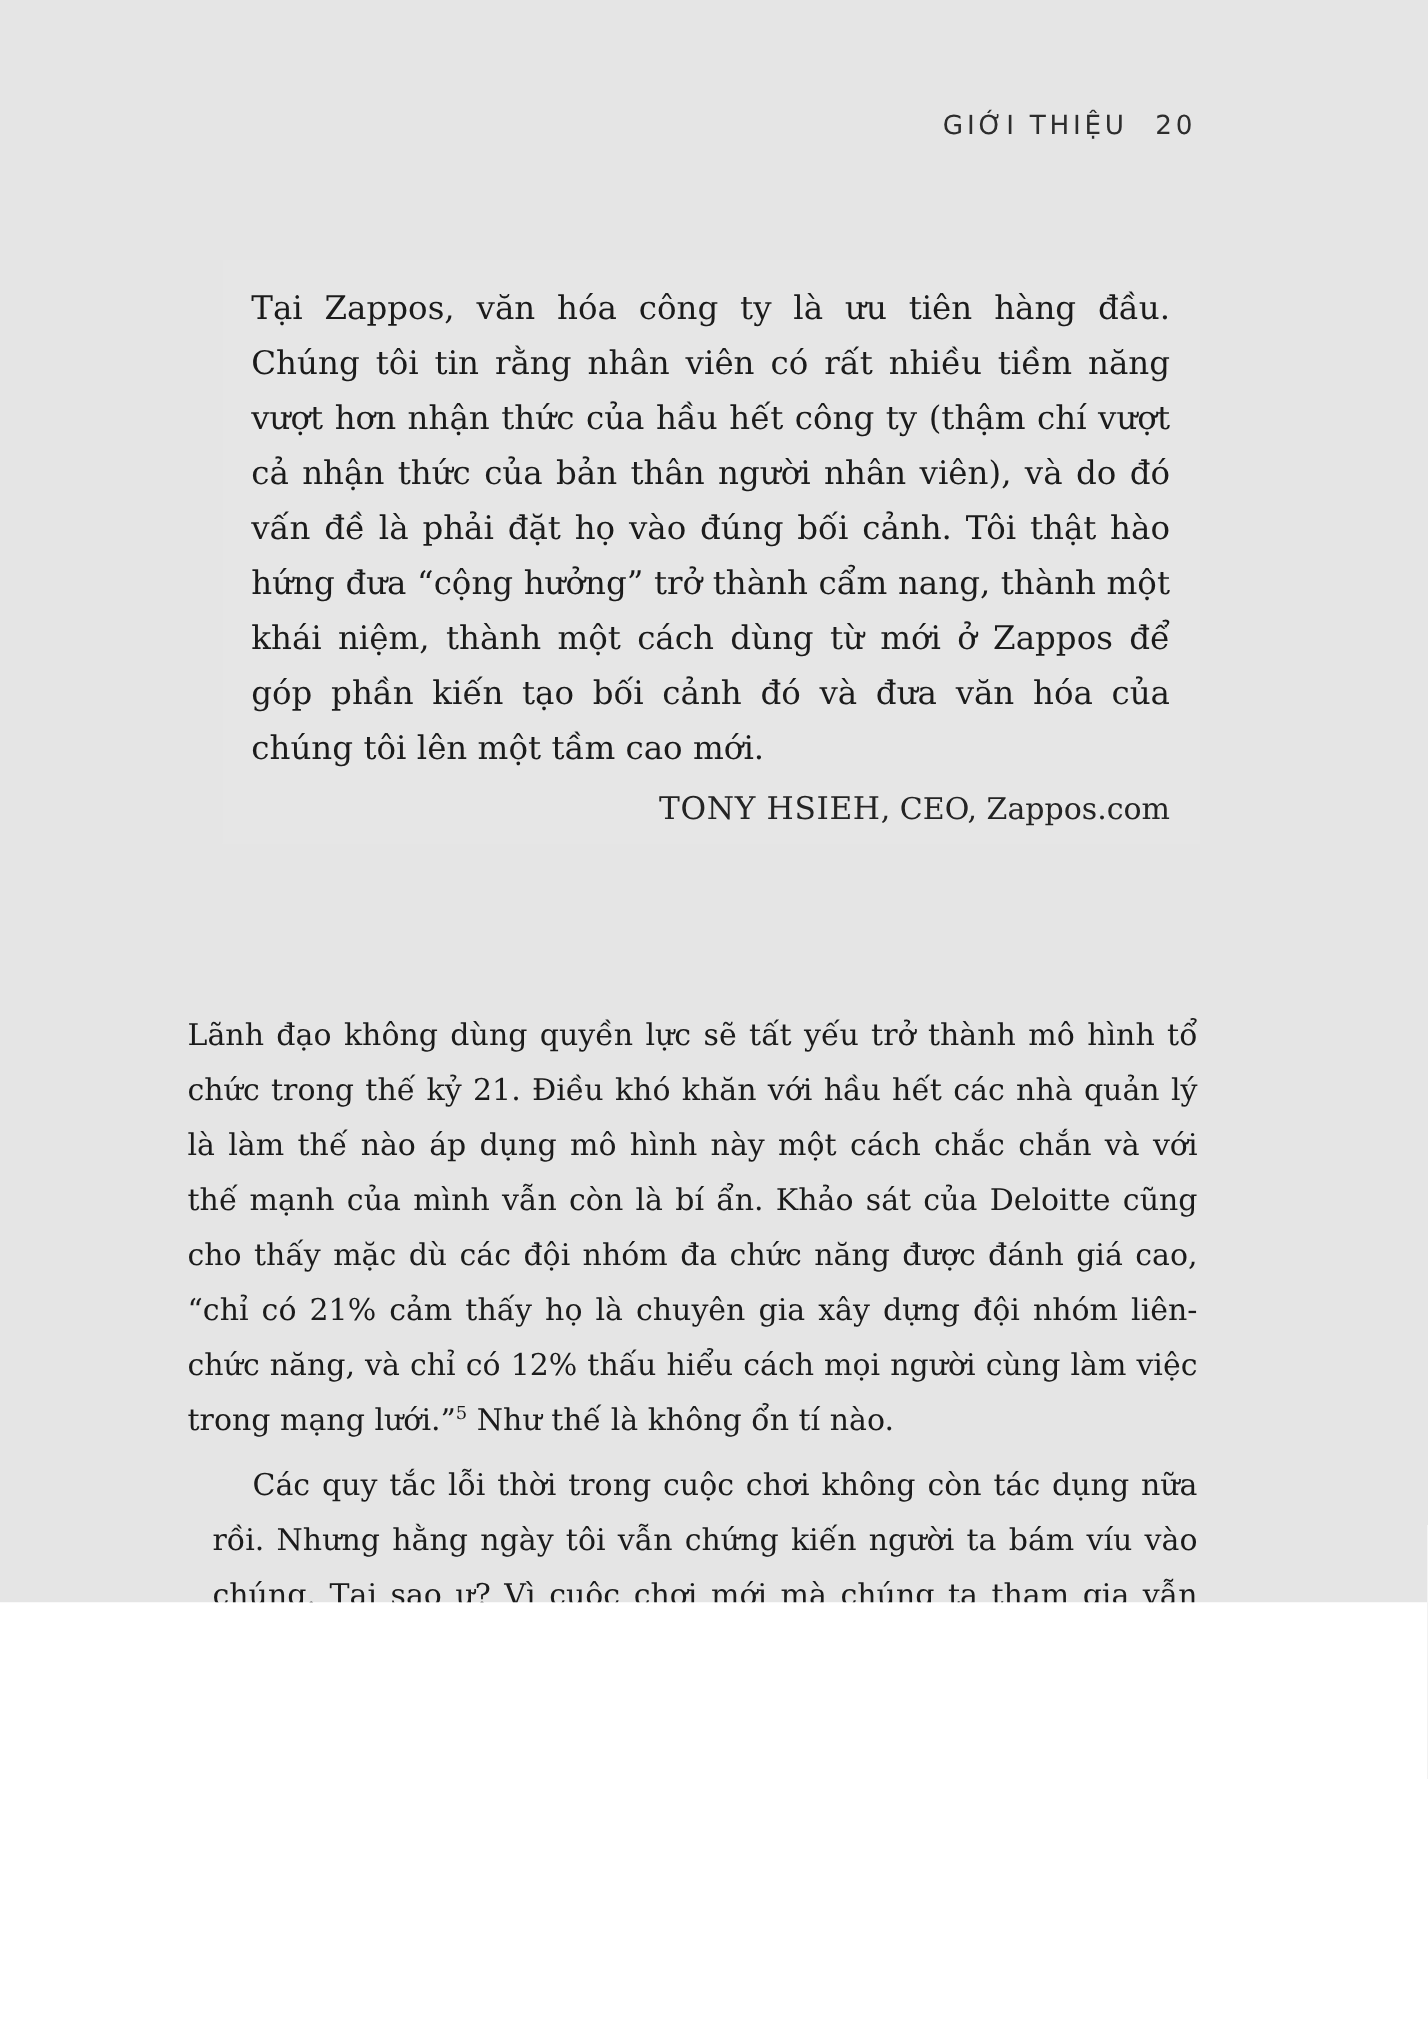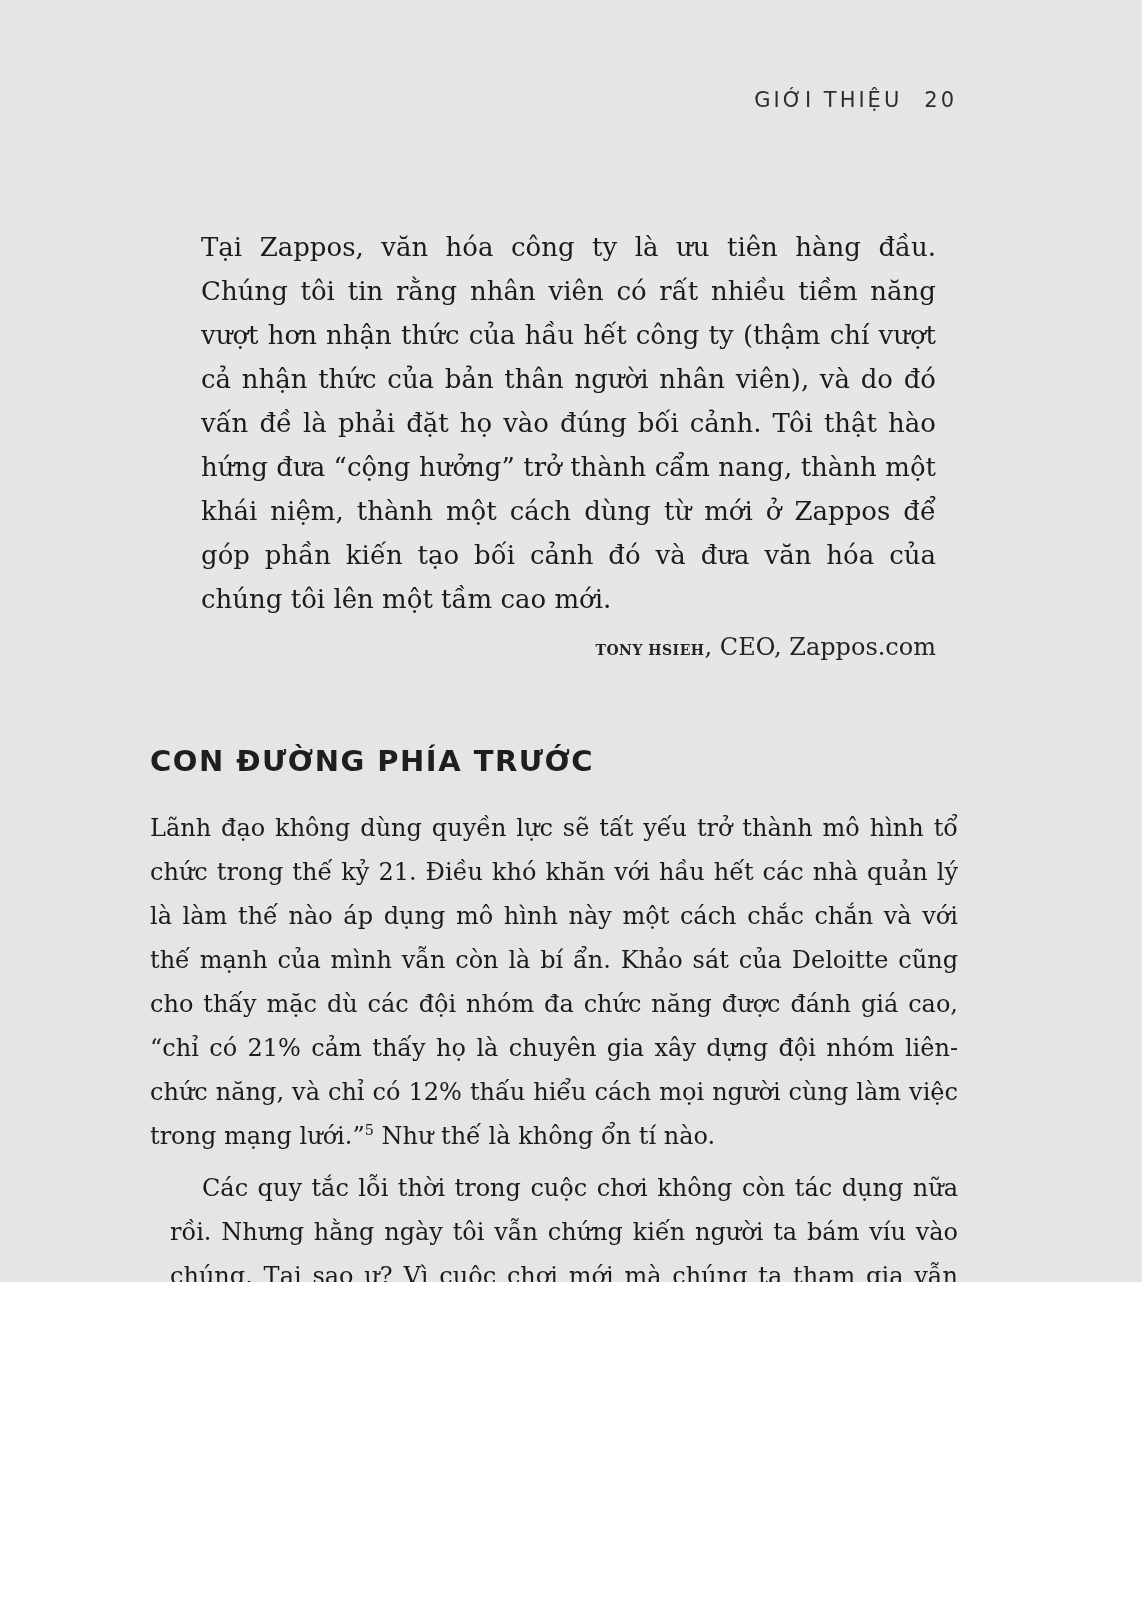--- a/index.html
+++ b/index.html
@@ -44,23 +44,22 @@
     color:#1b1b1b;
   }
   .attribution{
     margin:11px 0 0 0;
     text-align:right;
     font-size:24px;
     line-height:30px;
     color:#242424;
   }
   .attr-name{
-    font-size:14px;
+    font-size:25px;
     letter-spacing:0.5px;
-    font-weight:bold;
   }
   .section-heading{
     position:absolute;
     left:150px;
     top:744px;
     margin:0;
     font-family:"DejaVu Sans", "Liberation Sans", sans-serif;
     font-weight:bold;
     font-size:29px;
     letter-spacing:1.5px;
@@ -99,20 +98,19 @@
   <div class="running-head">
     <span>GIỚI THIỆU</span>
     <span>20</span>
   </div>
 
   <div class="quote-box">
     <p class="quote-text">Tại Zappos, văn hóa công ty là ưu tiên hàng đầu. Chúng tôi tin rằng nhân viên có rất nhiều tiềm năng vượt hơn nhận thức của hầu hết công ty (thậm chí vượt cả nhận thức của bản thân người nhân viên), và do đó vấn đề là phải đặt họ vào đúng bối cảnh. Tôi thật hào hứng đưa “cộng hưởng” trở thành cẩm nang, thành một khái niệm, thành một cách dùng từ mới ở Zappos để góp phần kiến tạo bối cảnh đó và đưa văn hóa của chúng tôi lên một tầm cao mới.</p>
     <p class="attribution"><span class="attr-name">TONY HSIEH</span><span>, CEO, Zappos.com</span></p>
   </div>
 
-  <h2 class="section-heading">CON ĐƯỜNG PHÍA TRƯỚC</h2>
 
   <div class="body-text">
     <p class="para"><span>Lãnh đạo không dùng quyền lực sẽ tất yếu trở thành mô hình tổ chức trong thế kỷ 21. Điều khó khăn với hầu hết các nhà quản lý là làm thế nào áp dụng mô hình này một cách chắc chắn và với thế mạnh của mình vẫn còn là bí ẩn. Khảo sát của Deloitte cũng cho thấy mặc dù các đội nhóm đa chức năng được đánh giá cao, “chỉ có 21% cảm thấy họ là chuyên gia xây dựng đội nhóm liên-chức năng, và chỉ có 12% thấu hiểu cách mọi người cùng làm việc trong mạng lưới.”</span><sup class="fnref">5</sup><span> Như thế là không ổn tí nào.</span></p>
     <p class="para indent">Các quy tắc lỗi thời trong cuộc chơi không còn tác dụng nữa rồi. Nhưng hằng ngày tôi vẫn chứng kiến người ta bám víu vào chúng. Tại sao ư? Vì cuộc chơi mới mà chúng ta tham gia vẫn chưa có luật chơi rõ ràng, vẫn chưa có cẩm nang hướng dẫn chơi sao cho thắng.</p>
   </div>
 
 </div>
 
 </body></html>

